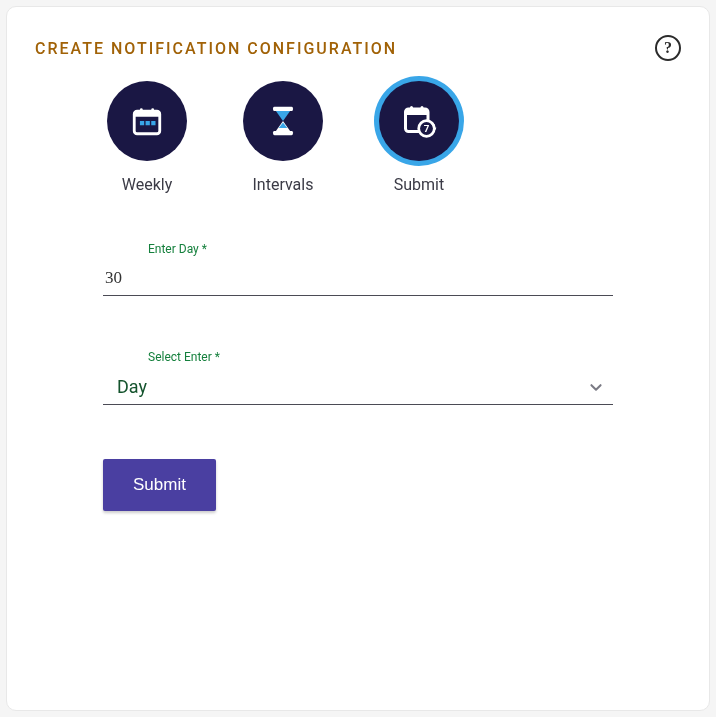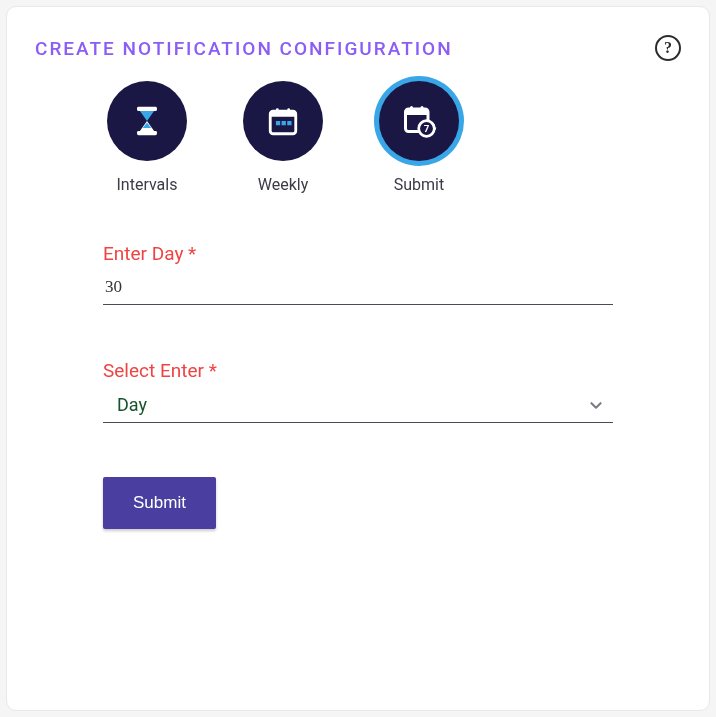--- a/index.html
+++ b/index.html
@@ -20,22 +20,22 @@
     position: relative;
     overflow: hidden;
   }
   .card-header {
     display: flex;
     align-items: center;
     justify-content: space-between;
     padding: 28px 28px 0 28px;
   }
   .card-title {
-    color: #8b5cf6;
-    font-size: 19px;
+    color: #a16207;
+    font-size: 16px;
     font-weight: 500;
     letter-spacing: 2px;
   }
   .help-btn {
     width: 26px;
     height: 26px;
     border: 2.4px solid #2b2b2b;
     border-radius: 50%;
     display: flex;
     align-items: center;
@@ -85,24 +85,25 @@
     color: #3b3b46;
     font-size: 16px;
   }
   .form {
     padding: 0 68px;
   }
   .field {
     margin-bottom: 54px;
   }
   .field-label {
-    color: #ef4444;
-    font-size: 19px;
+    color: #15803d;
+    font-size: 12px;
     margin-bottom: 6px;
     display: block;
+    margin-left: 45px;
   }
   .underline-input {
     width: 100%;
     border: none;
     border-bottom: 1px solid #4b4b55;
     font-size: 17px;
     color: #333;
     padding: 6px 2px 7px 2px;
     outline: none;
     background: transparent;
@@ -177,47 +178,47 @@
 <div class="card">
 
   <div class="card-header">
     <div class="card-title">CREATE NOTIFICATION CONFIGURATION</div>
     <div class="help-btn">?</div>
   </div>
 
   <div class="scroll-area">
 
     <div class="tabs">
-
-      <div class="tab">
-        <div class="tab-circle">
-          <svg width="34" height="34" viewBox="0 0 24 24" fill="none">
-            <rect x="5" y="2" width="14" height="3" rx="1" fill="#ffffff"></rect>
-            <rect x="5" y="19" width="14" height="3" rx="1" fill="#ffffff"></rect>
-            <path d="M7 5 L17 5 L12 12 Z" fill="#39a6e8"></path>
-            <path d="M7 19 L17 19 L12 12 Z" fill="#ffffff"></path>
-            <path d="M9 17 L15 17 L12 13 Z" fill="#39a6e8"></path>
-          </svg>
-        </div>
-        <div class="tab-label">Intervals</div>
-      </div>
 
       <div class="tab">
         <div class="tab-circle">
           <svg width="34" height="34" viewBox="0 0 24 24" fill="none">
             <rect x="3" y="5" width="18" height="16" rx="2" stroke="#ffffff" stroke-width="2"></rect>
             <rect x="3" y="5" width="18" height="4" fill="#ffffff"></rect>
             <rect x="7" y="3" width="2" height="4" rx="1" fill="#ffffff"></rect>
             <rect x="15" y="3" width="2" height="4" rx="1" fill="#ffffff"></rect>
             <rect x="7" y="12" width="3" height="3" fill="#39a6e8"></rect>
             <rect x="11" y="12" width="3" height="3" fill="#39a6e8"></rect>
             <rect x="15" y="12" width="3" height="3" fill="#39a6e8"></rect>
           </svg>
         </div>
         <div class="tab-label">Weekly</div>
+      </div>
+
+      <div class="tab">
+        <div class="tab-circle">
+          <svg width="34" height="34" viewBox="0 0 24 24" fill="none">
+            <rect x="5" y="2" width="14" height="3" rx="1" fill="#ffffff"></rect>
+            <rect x="5" y="19" width="14" height="3" rx="1" fill="#ffffff"></rect>
+            <path d="M7 5 L17 5 L12 12 Z" fill="#39a6e8"></path>
+            <path d="M7 19 L17 19 L12 12 Z" fill="#ffffff"></path>
+            <path d="M9 17 L15 17 L12 13 Z" fill="#39a6e8"></path>
+          </svg>
+        </div>
+        <div class="tab-label">Intervals</div>
       </div>
 
       <div class="tab active">
         <div class="tab-circle">
           <svg width="36" height="36" viewBox="0 0 24 24" fill="none">
             <rect x="3" y="4" width="15" height="15" rx="2" stroke="#ffffff" stroke-width="2"></rect>
             <rect x="3" y="4" width="15" height="4" fill="#ffffff"></rect>
             <rect x="6" y="2" width="2" height="4" rx="1" fill="#ffffff"></rect>
             <rect x="13" y="2" width="2" height="4" rx="1" fill="#ffffff"></rect>
             <circle cx="17" cy="17" r="5.2" fill="#1a1744" stroke="#ffffff" stroke-width="1.8"></circle>

